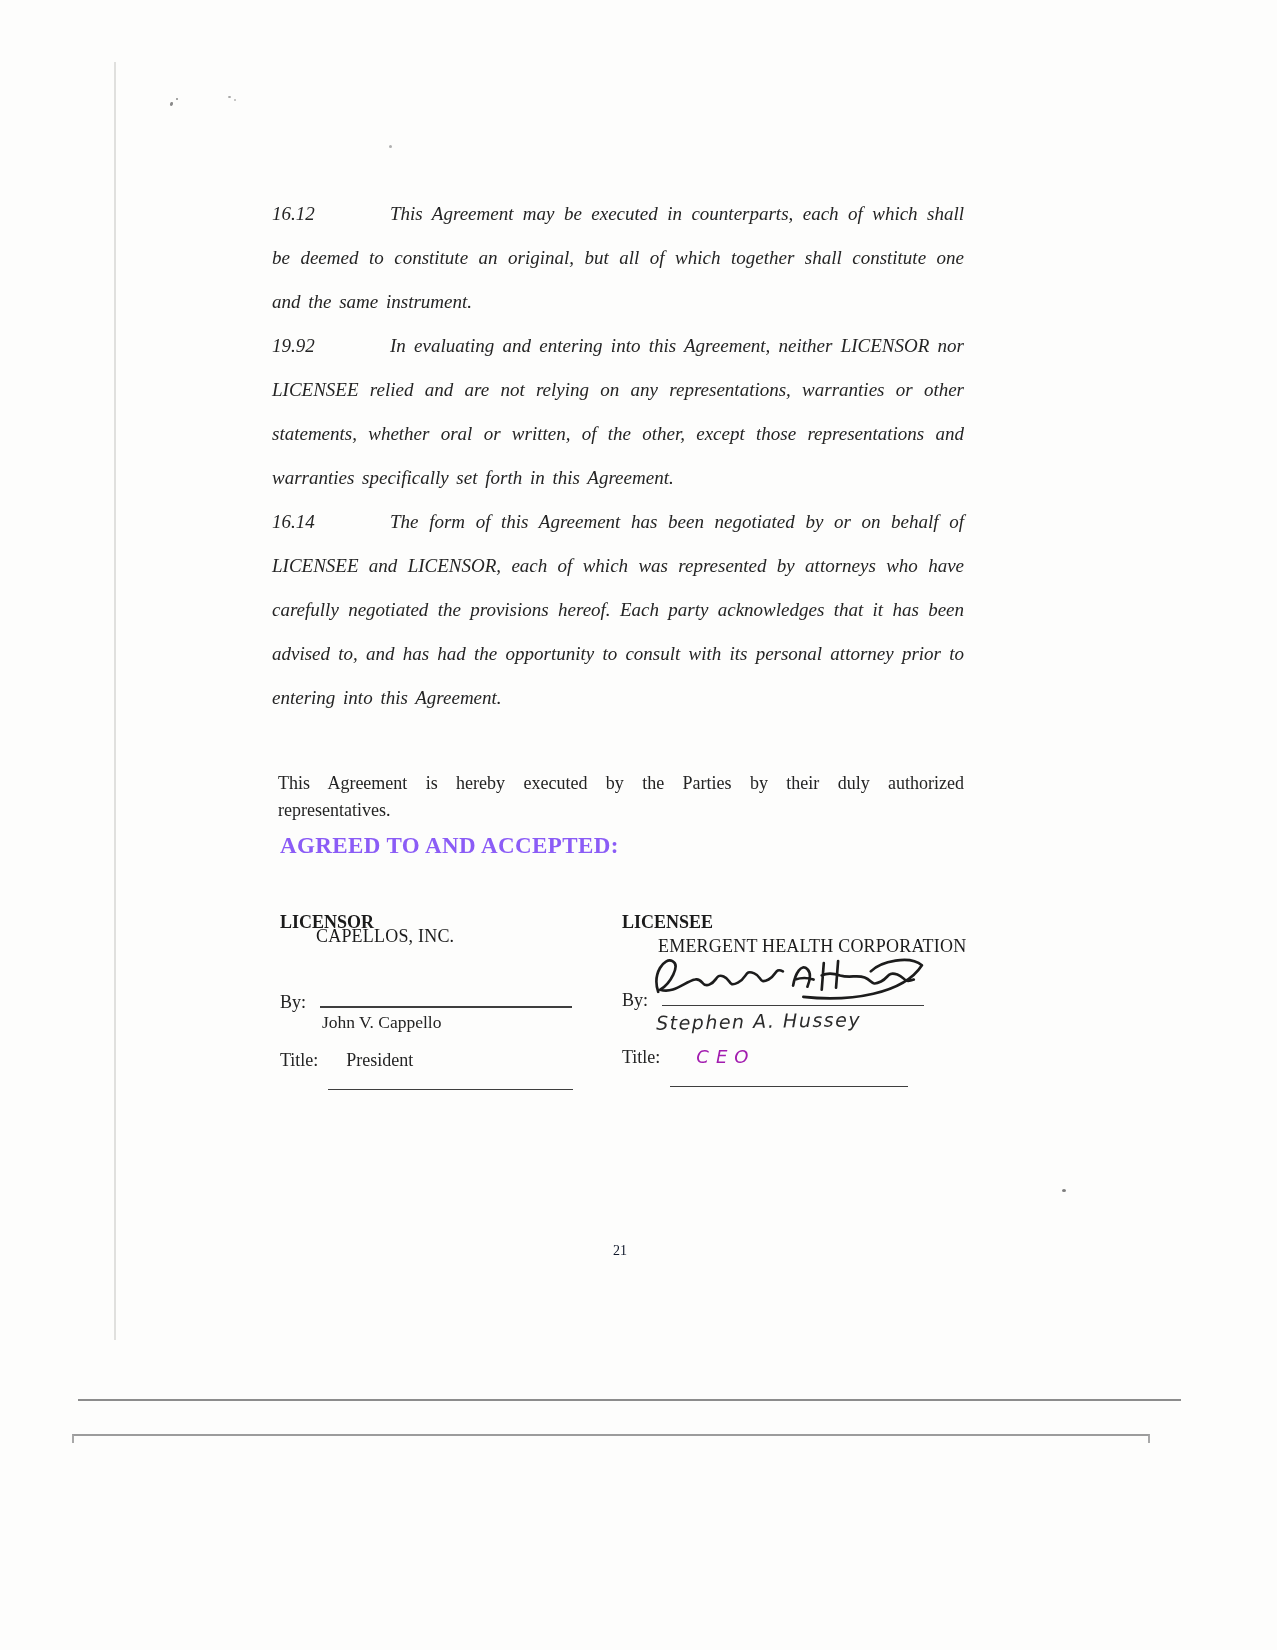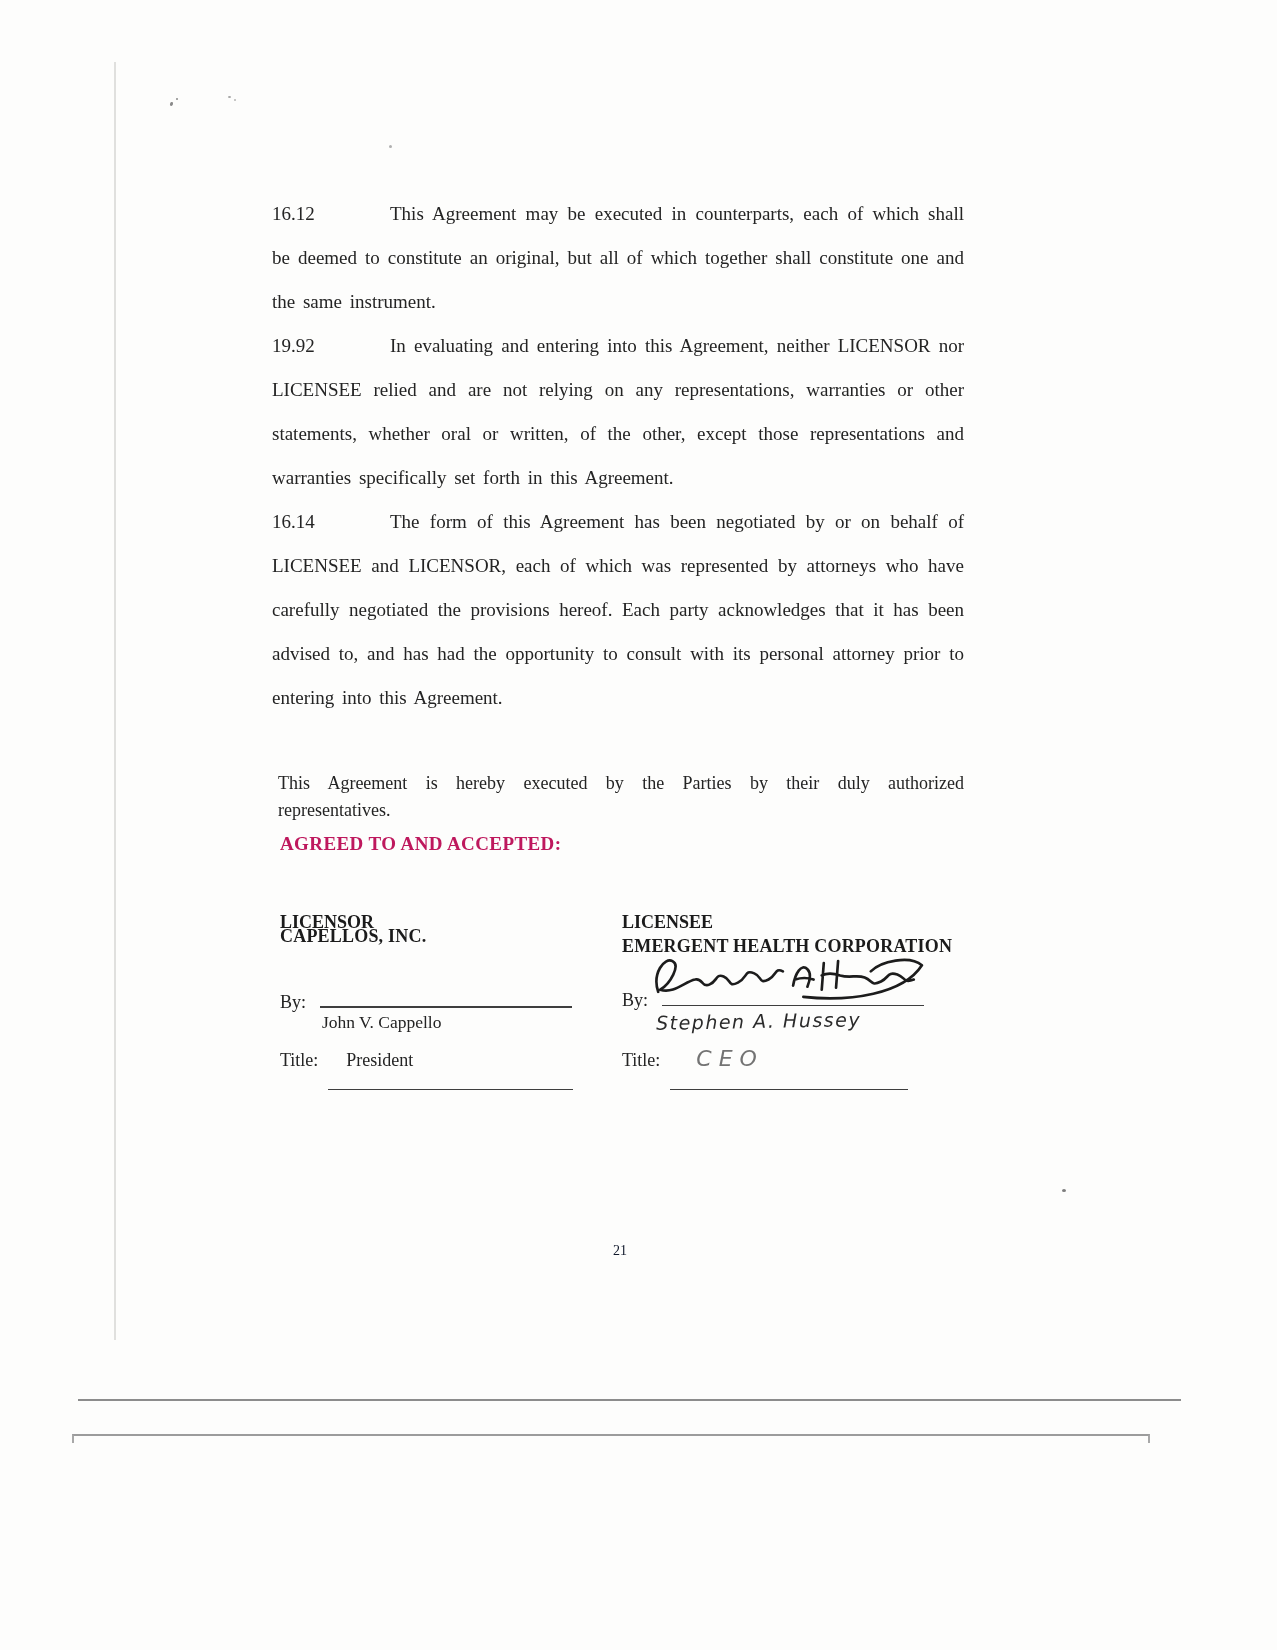--- a/index.html
+++ b/index.html
@@ -37,37 +37,38 @@
   
   .doc-body {
     position:absolute; left:272px; top:192px; width:692px;
   }
   .para {
     text-align:justify;
     font-size:19px;
     line-height:44px;
     word-spacing:3px;
     color:#242424;
+    font-style:italic;
   }
   .sec-num { display:inline-block; width:118px; word-spacing:normal; }
   .exec-para {
     position:absolute; left:278px; top:770px; width:686px;
     text-align:justify;
     font-size:18px; line-height:27px; word-spacing:6px;
     color:#242424;
   }
   .agreed {
     position:absolute; left:280px; top:833px;
-    font-weight:bold; font-size:19px; letter-spacing:0.4px; color:#be185d;
+    font-weight:bold; font-size:23px; letter-spacing:0.4px; color:#8b5cf6;
   }
   
   .role { position:absolute; font-weight:bold; font-size:18px; color:#1b1b1b;margin-top:32px; }
   .role.licensor { left:280px; top:880px; }
   .role.licensee { left:622px; top:880px; }
-  .company { position:absolute; font-weight:bold; font-size:18px; color:#1b1b1b; letter-spacing:0.2px; }
+  .company { position:absolute; font-weight:normal; font-size:18px; color:#1b1b1b; letter-spacing:0.2px;margin-left:36px; }
   .company.licensor { left:280px; top:926px; }
   .company.licensee { left:622px; top:936px; }
 
   .by-row { position:absolute; font-size:18px; color:#242424; }
   .by-row.licensor { left:280px; top:988px; }
   .by-row.licensee { left:622px; top:986px; }
   .sig-line {
     display:inline-block; vertical-align:baseline;
     border-bottom:2px solid #3e3e3e; height:20px; margin-left:14px;
   }
@@ -92,21 +93,21 @@
   .title-row.licensor { left:280px; top:1050px; }
   .title-row.licensee { left:622px; top:1046px; }
   .title-underline {
     display:inline-block; border-bottom:1.6px solid #3e3e3e;
     padding-bottom:18px; margin-left:10px; vertical-align:baseline;
   }
   .title-underline.licensor { width:245px; padding-left:18px; }
   .title-underline.licensee { width:238px; padding-left:26px; }
   .hand-ceo {
     font-family:"DejaVu Sans", sans-serif; font-style:italic;
-    font-size:22px; letter-spacing:7px; color:#737373;
+    font-size:18px; letter-spacing:7px; color:#a21caf;
   }
   .page-number {
     position:absolute; left:560px; top:1243px; width:120px;
     text-align:center; font-size:14px; color:#0f172a;
   }
 </style>
 </head>
 <body>
 
 <div class="page">

